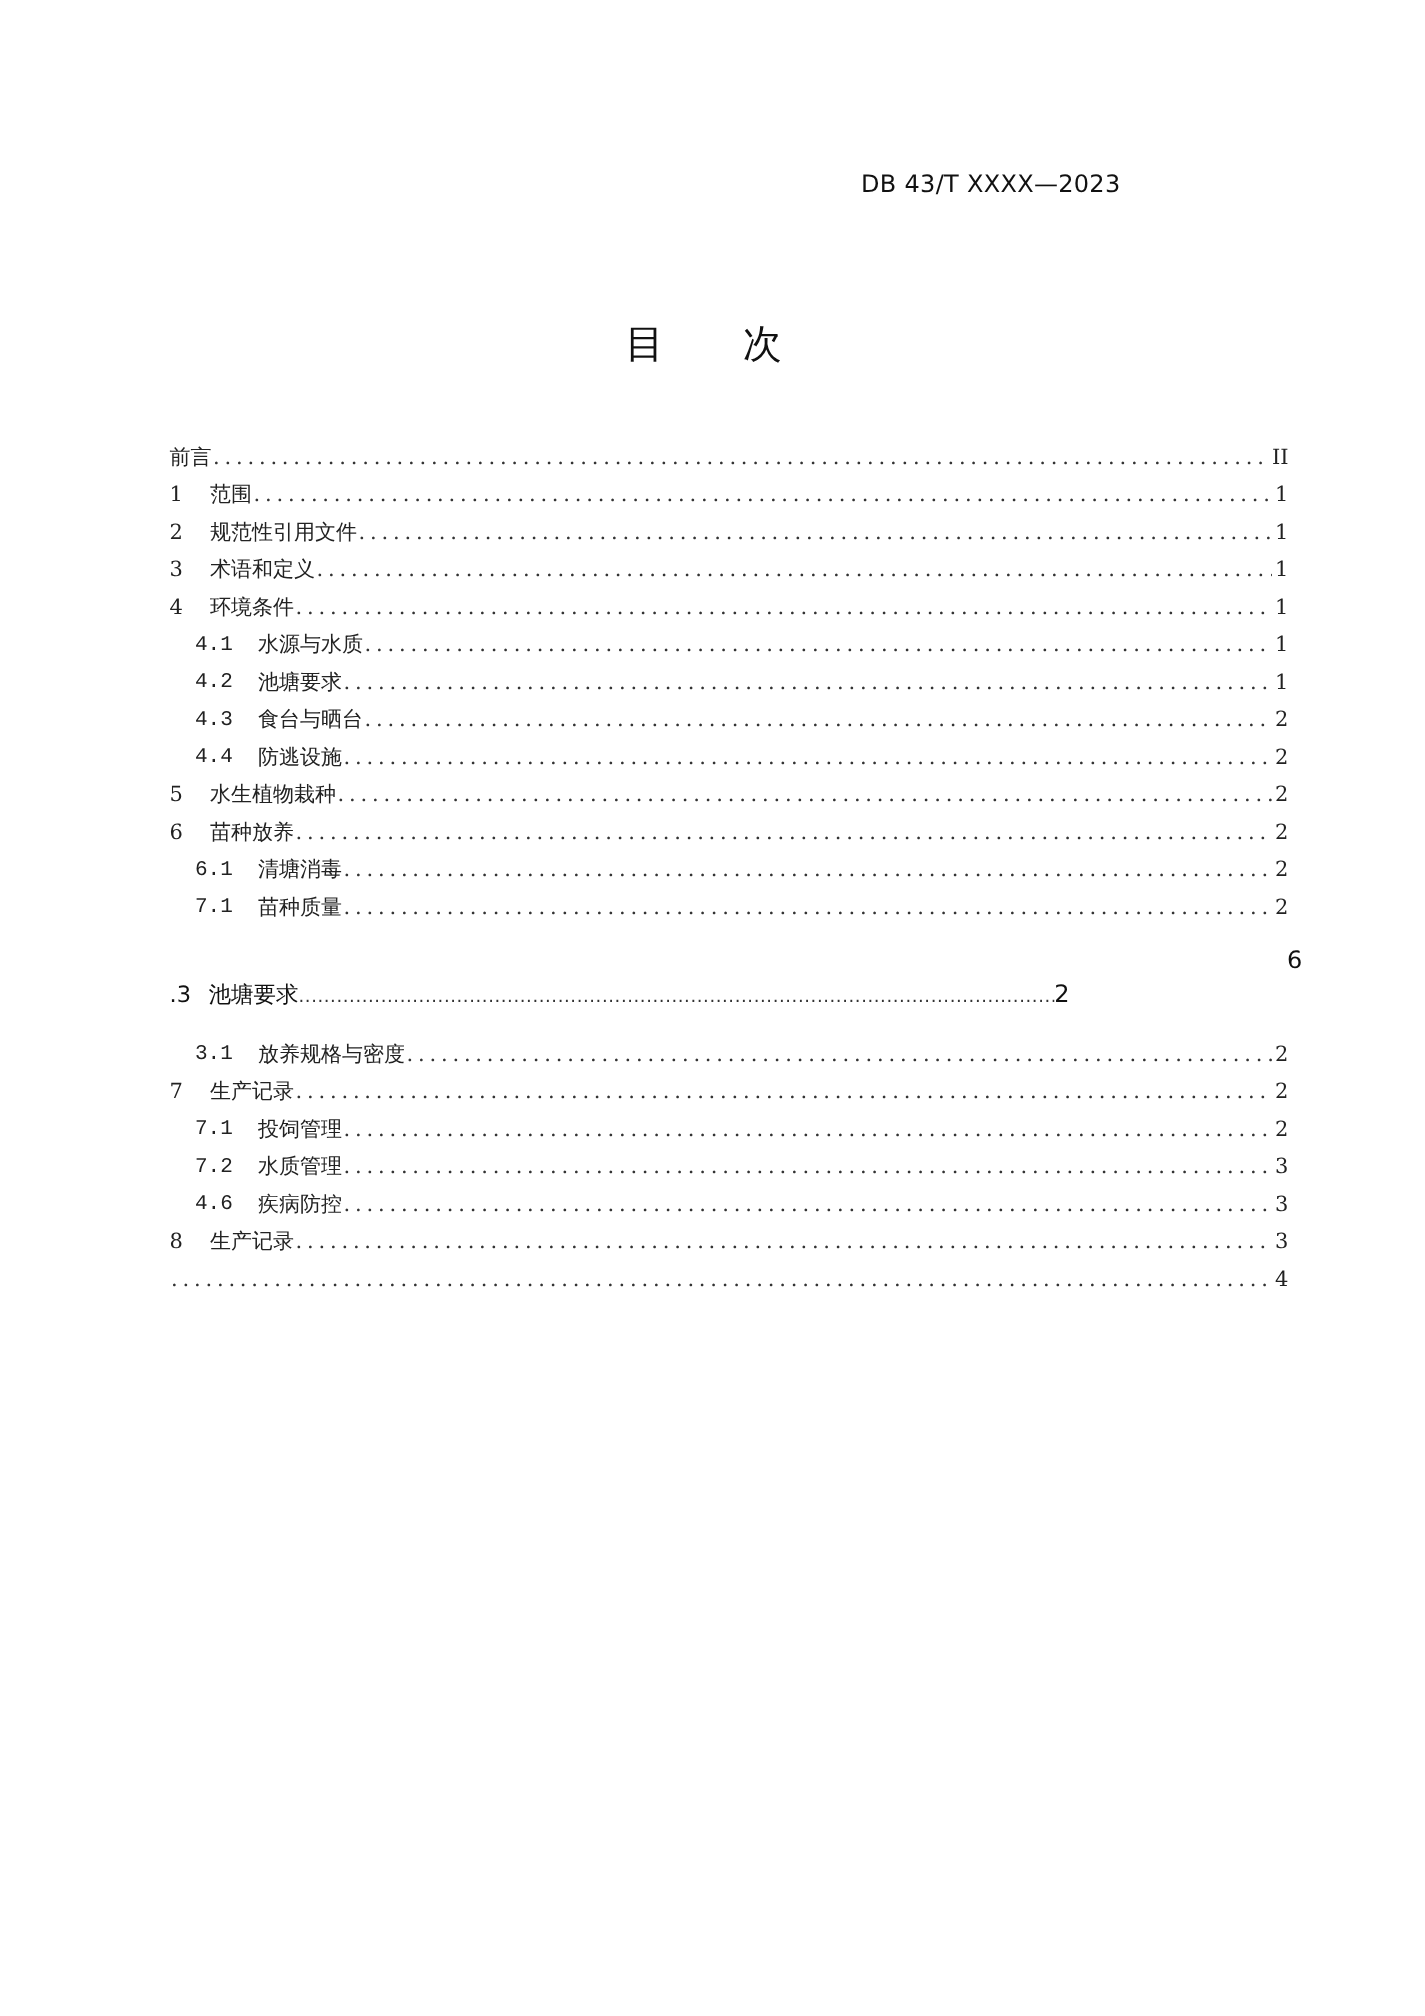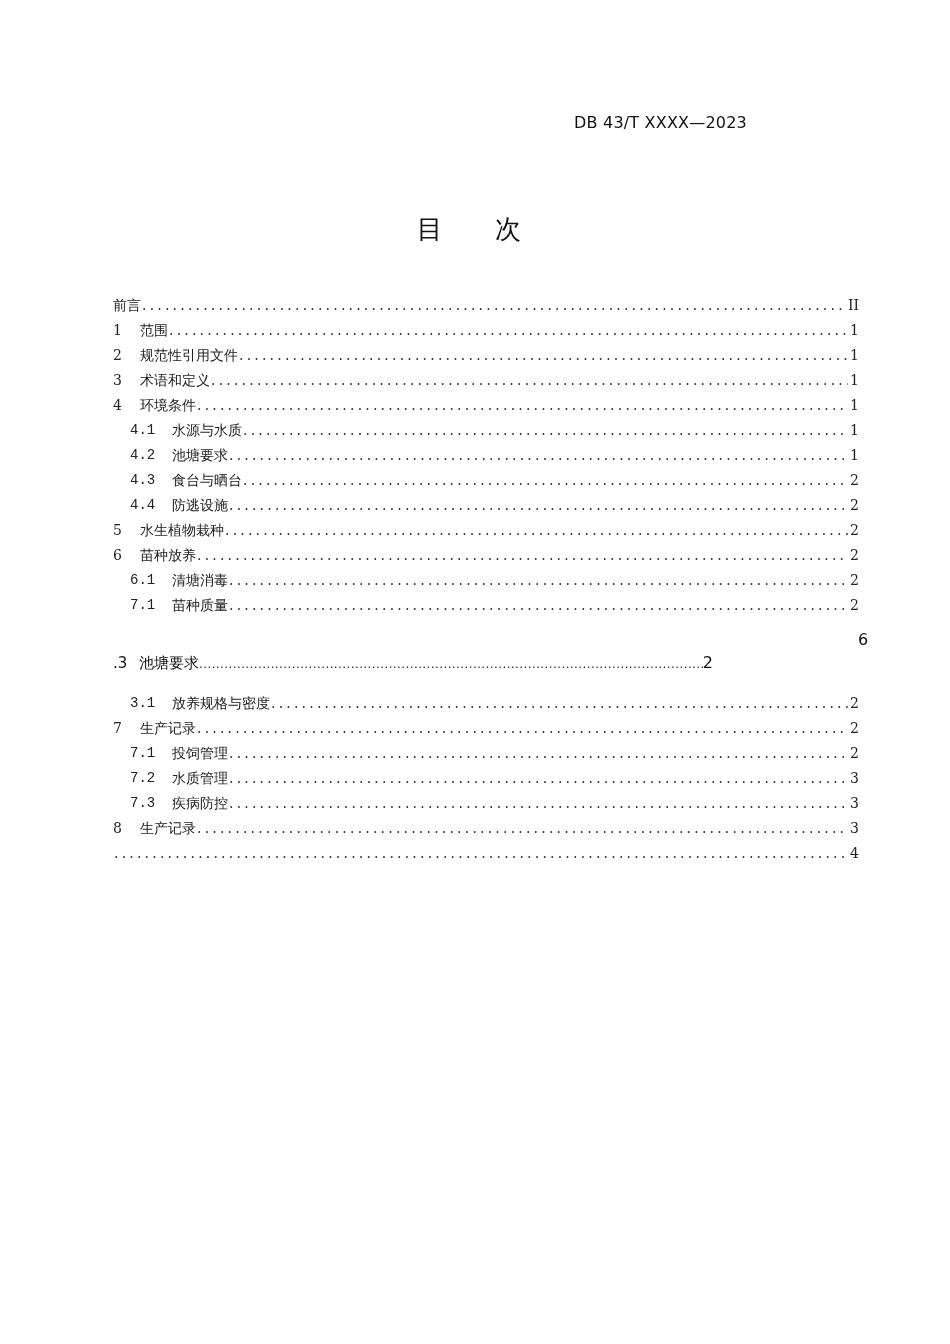--- a/index.html
+++ b/index.html
@@ -243,21 +243,21 @@
         <span class="toc-leader"></span>
         <span class="toc-page">2</span>
       </div>
       <div class="toc-row level-2">
         <span class="toc-num">7.2</span>
         <span class="toc-label">水质管理</span>
         <span class="toc-leader"></span>
         <span class="toc-page">3</span>
       </div>
       <div class="toc-row level-2">
-        <span class="toc-num">7.3</span>
+        <span class="toc-num">4.6</span>
         <span class="toc-label">疾病防控</span>
         <span class="toc-leader"></span>
         <span class="toc-page">3</span>
       </div>
       <div class="toc-row level-1">
         <span class="toc-num">8</span>
         <span class="toc-label">生产记录</span>
         <span class="toc-leader"></span>
         <span class="toc-page">3</span>
       </div>

